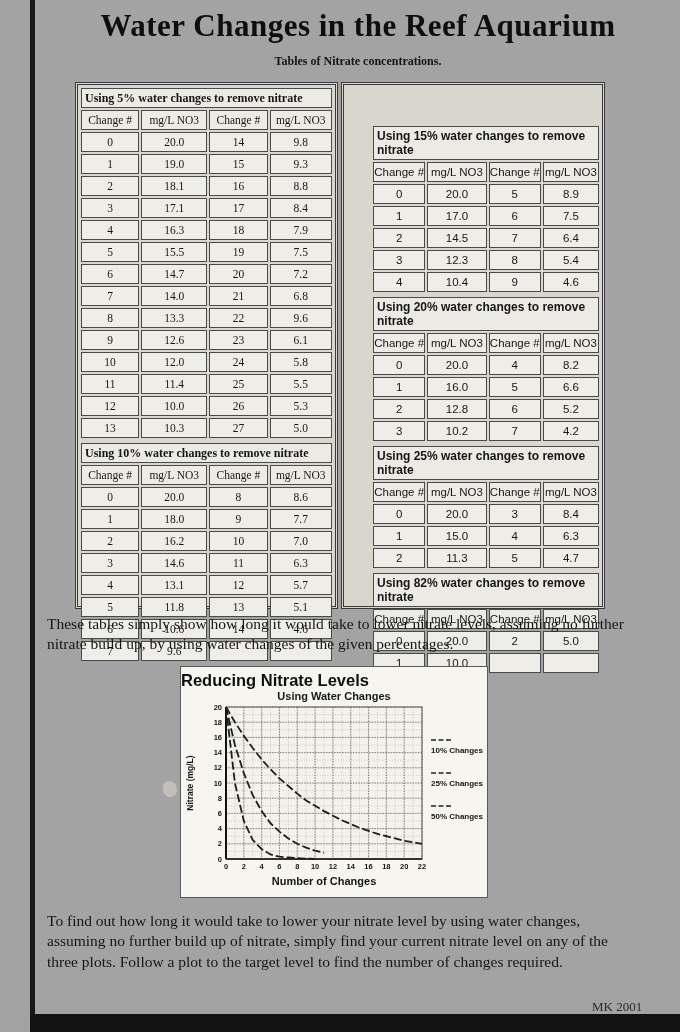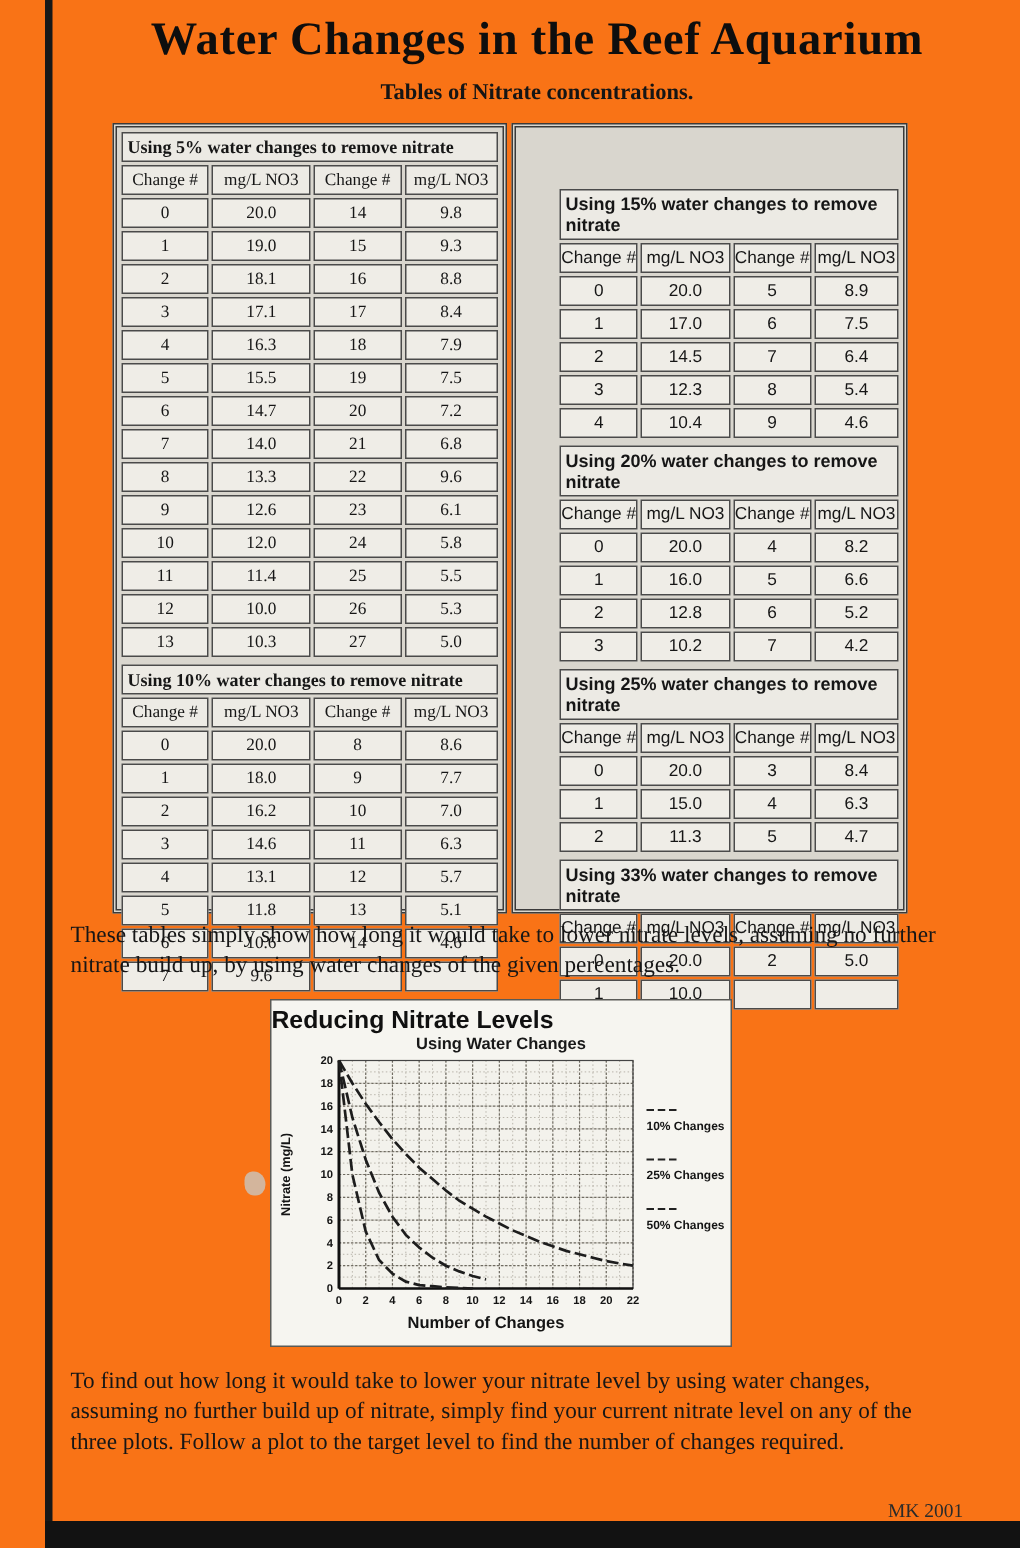--- a/index.html
+++ b/index.html
@@ -1,26 +1,26 @@
 <!DOCTYPE html>
 <html><head>
 <meta charset="utf-8">
 <style>
   html,body{margin:0;padding:0;background:#e8e6e1;}
-  .page{position:relative;width:680px;height:1032px;background:#f97316;overflow:hidden;
+  .page{position:relative;width:680px;height:1032px;background:#a3a3a3;overflow:hidden;
         font-family:"Liberation Sans",sans-serif;color:#1a1a1a;}
   
   .scan-left{position:absolute;left:30px;top:0;width:5px;height:1016px;background:#181818;}
   .scan-bottom{position:absolute;left:30px;top:1014px;width:650px;height:18px;background:#121212;}
   .scan-smudge{position:absolute;left:163px;top:781px;width:14px;height:16px;background:#c9c6be;border-radius:40% 60% 50% 50%;opacity:.8;}
   
   .doc-title{position:absolute;top:8px;left:36px;right:0;margin:0;text-align:center;
              font-family:"Liberation Serif",serif;font-weight:bold;font-size:31px;letter-spacing:.5px;color:#0e0e0e;}
   .doc-subtitle{position:absolute;top:54px;left:36px;right:0;text-align:center;
-             font-family:"Liberation Serif",serif;font-weight:bold;font-size:15px;color:#151515;}
+             font-family:"Liberation Serif",serif;font-weight:bold;font-size:12px;color:#151515;}
   
   .panel{position:absolute;top:82px;height:527px;box-sizing:border-box;background:#d9d6ce;
          border:3px double #3a3a3a;padding:2px;}
   .panel-left{left:75px;width:263px;font-family:Liberation Serif, serif;}
   .panel-right{left:341px;width:264px;padding-left:28px;}
   .spacer{height:38px;}
   .ntable{display:grid;grid-template-columns:0.95fr 1.08fr 0.95fr 1.02fr;gap:2px;padding:1px;}
   .ntable + .ntable{margin-top:3px;}
   .cell{border:1px solid #4a4a4a;background:#efede7;text-align:center;font-size:11.5px;
         line-height:14px;padding:2px 0;color:#161616;}
@@ -221,21 +221,21 @@
         <div class="cell">1</div>
         <div class="cell">15.0</div>
         <div class="cell">4</div>
         <div class="cell">6.3</div>
         <div class="cell">2</div>
         <div class="cell">11.3</div>
         <div class="cell">5</div>
         <div class="cell">4.7</div>
       </div>
       <div class="ntable">
-        <div class="cell title">Using 33% water changes to remove nitrate</div>
+        <div class="cell title">Using 82% water changes to remove nitrate</div>
         <div class="cell head">Change #</div>
         <div class="cell head">mg/L NO3</div>
         <div class="cell head">Change #</div>
         <div class="cell head">mg/L NO3</div>
         <div class="cell">0</div>
         <div class="cell">20.0</div>
         <div class="cell">2</div>
         <div class="cell">5.0</div>
         <div class="cell">1</div>
         <div class="cell">10.0</div>

